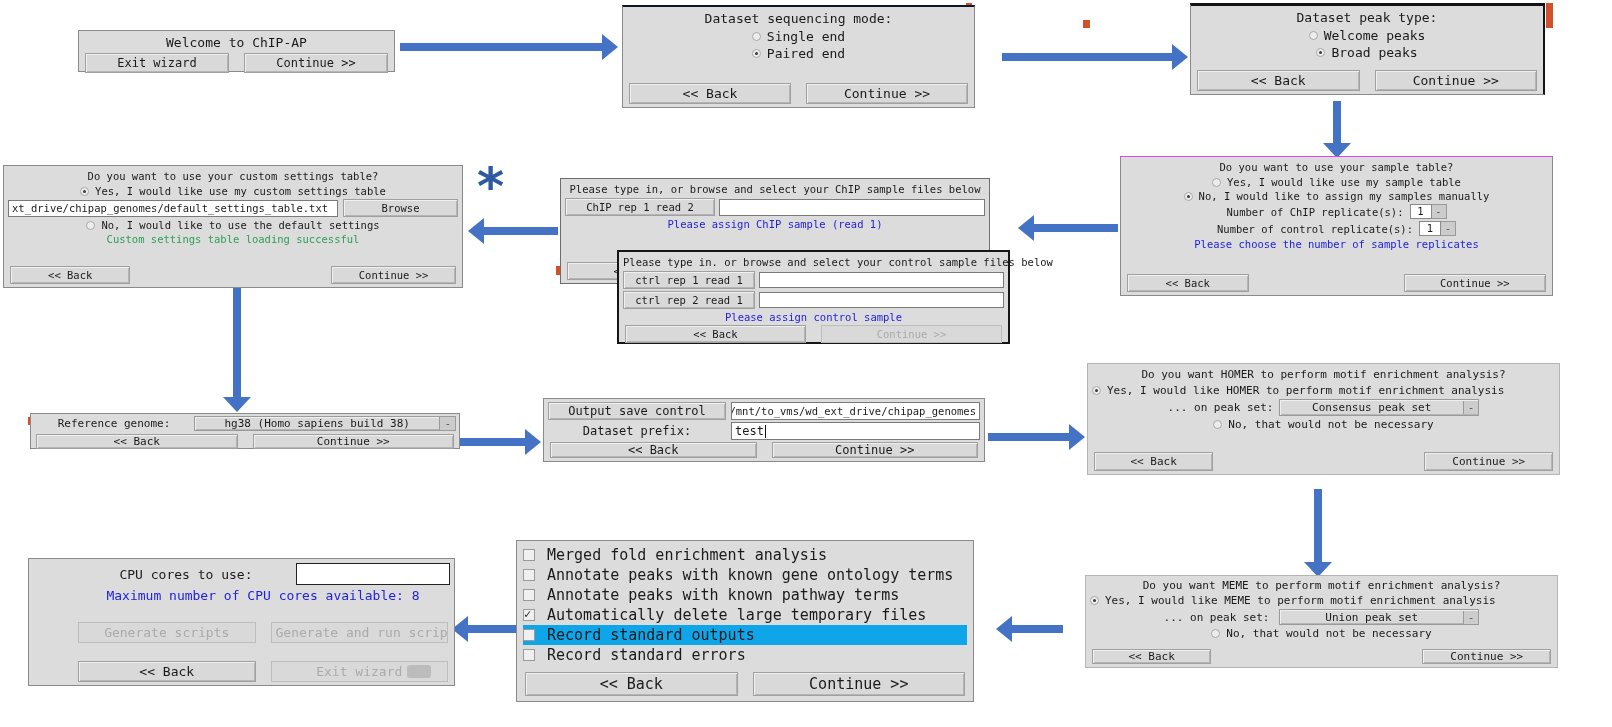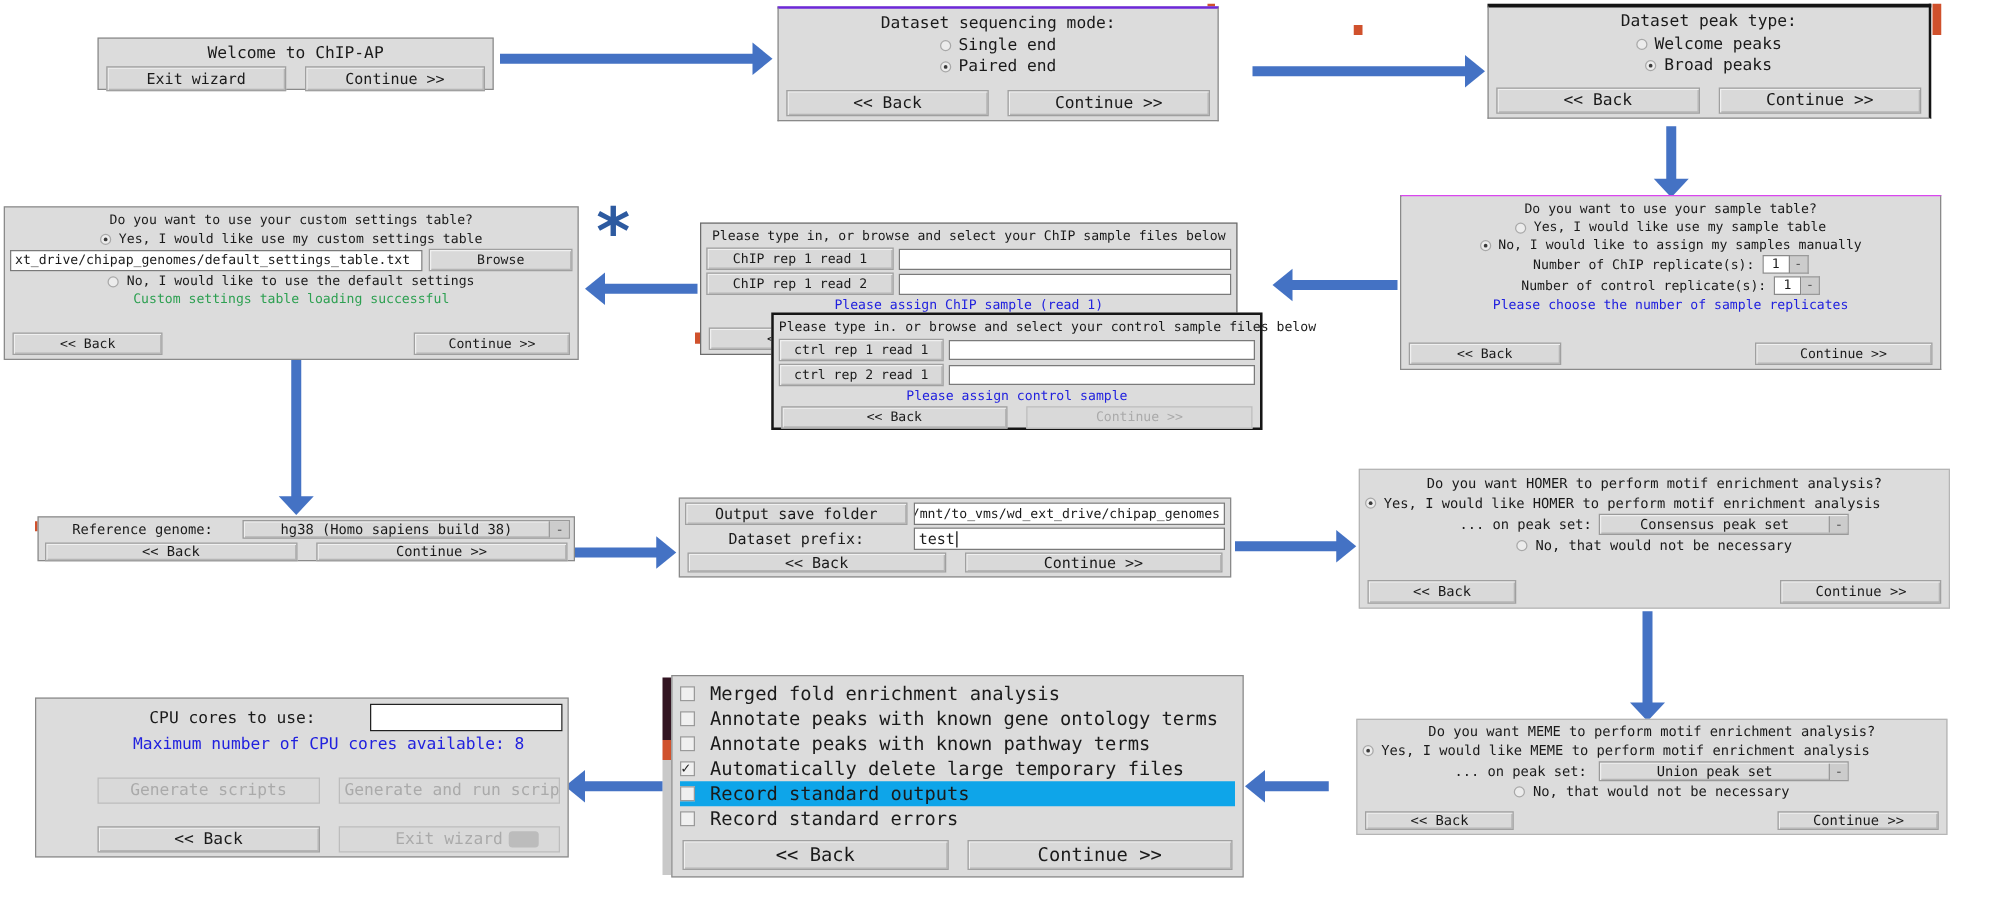--- a/index.html
+++ b/index.html
@@ -85,21 +85,21 @@
   <div class="arrow arrow-left" style="left:452px;top:616px;width:78px;"></div>
 
   <div class="dlg" style="left:78px;top:30px;width:317px;height:42px;font-size:13px;">
     <div class="dlg-title">Welcome to ChIP-AP</div>
     <div class="btn-row">
       <div class="tkbtn" style="flex:1;font-size:12px;">Exit wizard</div>
       <div class="tkbtn" style="flex:1;font-size:12px;">Continue &gt;&gt;</div>
     </div>
   </div>
 
-  <div class="dlg" style="left:622px;top:5px;width:353px;height:92px;font-size:13px;border-top:2px solid #6d28d9;justify-content:space-between;">
+  <div class="dlg" style="left:622px;top:5px;width:353px;height:103px;font-size:13px;border-top:2px solid #0f172a;justify-content:space-between;">
     <div class="dlg-title">Dataset sequencing mode:</div>
     <div class="opt-row center">
       <span class="radio"></span>
       <span>Single end</span>
     </div>
     <div class="opt-row center">
       <span class="radio sel"></span>
       <span>Paired end</span>
     </div>
     <div class="btn-row">
@@ -151,26 +151,20 @@
     <div class="hint">Please choose the number of sample replicates</div>
     <div class="btn-row">
       <div class="tkbtn" style="width:29%;">&lt;&lt; Back</div>
       <div style="flex:1;"></div>
       <div class="tkbtn" style="width:34%;">Continue &gt;&gt;</div>
     </div>
   </div>
 
   <div class="dlg" style="left:560px;top:178px;width:430px;height:106px;font-size:10.5px;z-index:4;border-color:#6d6d6d;">
     <div class="dlg-title">Please type in, or browse and select your ChIP sample files below</div>
-    <div class="opt-row">
-      <div class="tkbtn" style="width:150px;">ChIP rep 1 read 1</div>
-      <div class="field" style="flex:1;height:17px;margin-left:4px;">
-          <span></span>
-        </div>
-    </div>
     <div class="opt-row">
       <div class="tkbtn" style="width:150px;">ChIP rep 1 read 2</div>
       <div class="field" style="flex:1;height:17px;margin-left:4px;">
           <span></span>
         </div>
     </div>
     <div class="hint">Please assign ChIP sample (read 1)</div>
     <div class="btn-row">
       <div class="tkbtn" style="width:33%;">&lt;&lt; Back</div>
       <div style="flex:1;"></div>
@@ -231,39 +225,39 @@
       </div>
     </div>
     <div class="btn-row" style="margin-top:1px;">
       <div class="tkbtn" style="flex:1;padding:0;">&lt;&lt; Back</div>
       <div class="tkbtn" style="flex:1;padding:0;">Continue &gt;&gt;</div>
     </div>
   </div>
 
   <div class="dlg" style="left:543px;top:398px;width:442px;height:64px;font-size:12px;">
     <div class="opt-row" style="height:20px;">
-      <div class="tkbtn" style="width:178px;padding:1px 4px;">Output save folder</div>
+      <div class="tkbtn" style="width:178px;padding:1px 4px;">Output save control</div>
       <div class="field" style="flex:1;height:18px;margin-left:5px;justify-content:flex-end;font-size:10.5px;">
           <span>/mnt/to_vms/wd_ext_drive/chipap_genomes</span>
         </div>
     </div>
     <div class="opt-row" style="height:20px;">
       <span style="width:178px;text-align:center;">Dataset prefix:</span>
       <div class="field" style="flex:1;height:18px;margin-left:5px;">
           <span>test</span>
           <span class="caret"></span>
         </div>
     </div>
     <div class="btn-row">
       <div class="tkbtn" style="flex:1;padding:0;">&lt;&lt; Back</div>
       <div class="tkbtn" style="flex:1;padding:0;">Continue &gt;&gt;</div>
     </div>
   </div>
 
-  <div class="dlg" style="left:1087px;top:375px;width:473px;height:112px;font-size:11px;border-color:#b5b5b5;">
+  <div class="dlg" style="left:1087px;top:363px;width:473px;height:112px;font-size:11px;border-color:#b5b5b5;">
     <div class="dlg-title">Do you want HOMER to perform motif enrichment analysis?</div>
     <div class="opt-row">
       <span class="radio sel"></span>
       <span>Yes, I would like HOMER to perform motif enrichment analysis</span>
     </div>
     <div class="opt-row center">
       <span>... on peak set:</span>
       <div class="dd" style="width:200px;height:17px;margin-left:6px;">
         <span class="dd-text">Consensus peak set</span>
         <span class="dd-ind">-</span>
@@ -297,21 +291,21 @@
       <span class="radio"></span>
       <span>No, that would not be necessary</span>
     </div>
     <div class="btn-row">
       <div class="tkbtn" style="width:26%;padding:0 4px;">&lt;&lt; Back</div>
       <div style="flex:1;"></div>
       <div class="tkbtn" style="width:28%;padding:0 4px;">Continue &gt;&gt;</div>
     </div>
   </div>
 
-  <div class="dlg" style="left:537px;top:540px;width:458px;height:162px;font-size:15px;padding:4px 6px;">
+  <div class="dlg" style="left:516px;top:540px;width:458px;height:162px;font-size:15px;padding:4px 6px;">
     <div class="opt-row">
       <span class="checkbox"></span>
       <span>Merged fold enrichment analysis</span>
     </div>
     <div class="opt-row">
       <span class="checkbox"></span>
       <span>Annotate peaks with known gene ontology terms</span>
     </div>
     <div class="opt-row">
       <span class="checkbox"></span>

